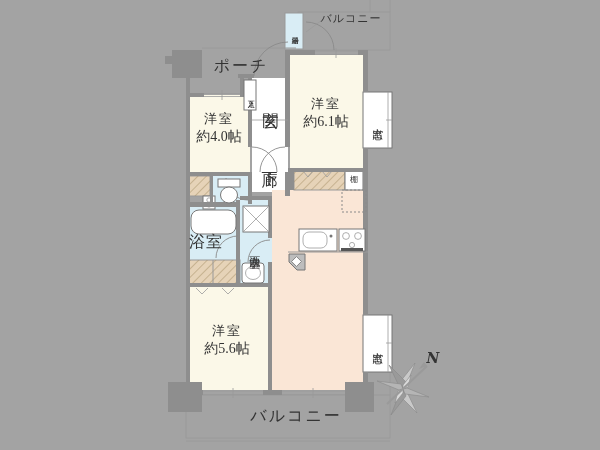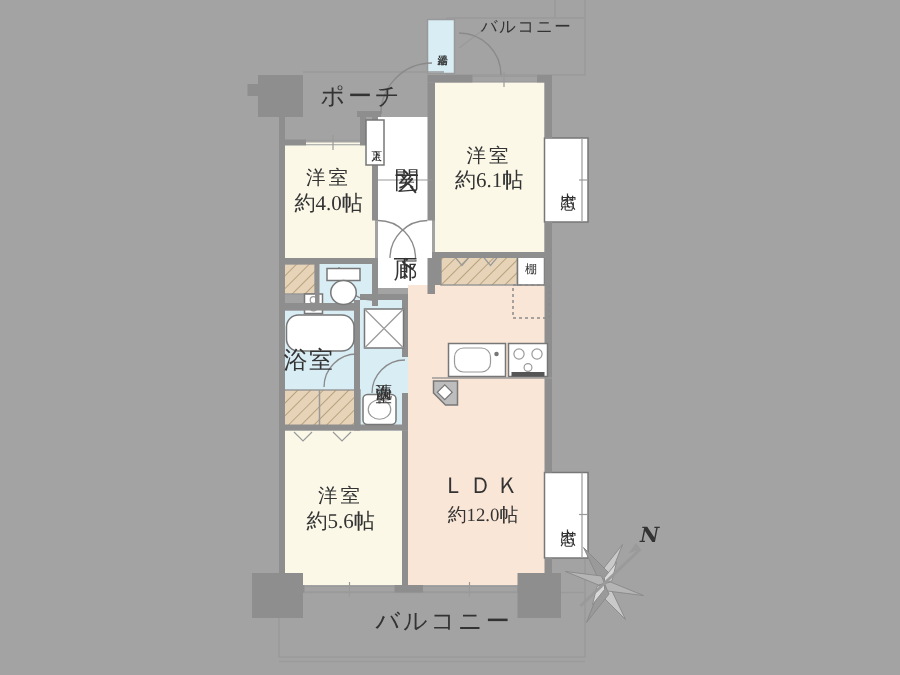--- a/index.html
+++ b/index.html
@@ -218,21 +218,17 @@
 </div>
 <div class="lbl vert s11" style="left:377px;top:120px;">出窓</div>
 <div class="lbl vert s12" style="left:269px;top:159px;">廊下</div>
 <div class="lbl s8" style="left:354px;top:180px;">棚</div>
 <div class="lbl s12" style="left:206px;top:242px;letter-spacing:1px;">浴室</div>
 <div class="lbl vert s11" style="left:254px;top:248px;">洗面室</div>
 <div class="lbl s13 two" style="left:227px;top:340px;">
   <span>洋室</span>
   <span class="size">約5.6帖</span>
 </div>
-<div class="lbl two" style="left:322px;top:334px;font-size:15px;letter-spacing:3px;">
-  <span>ＬＤＫ</span>
-  <span class="size" style="font-size:12.5px;">約12.0帖</span>
-</div>
 <div class="lbl vert s11" style="left:377px;top:344px;">出窓</div>
 <div class="lbl s12" style="left:296px;top:416px;letter-spacing:2px;">バルコニー</div>
 <div class="lbl nmark" style="left:433px;top:358px;">N</div>
 
 </div>
 
 </body></html>

